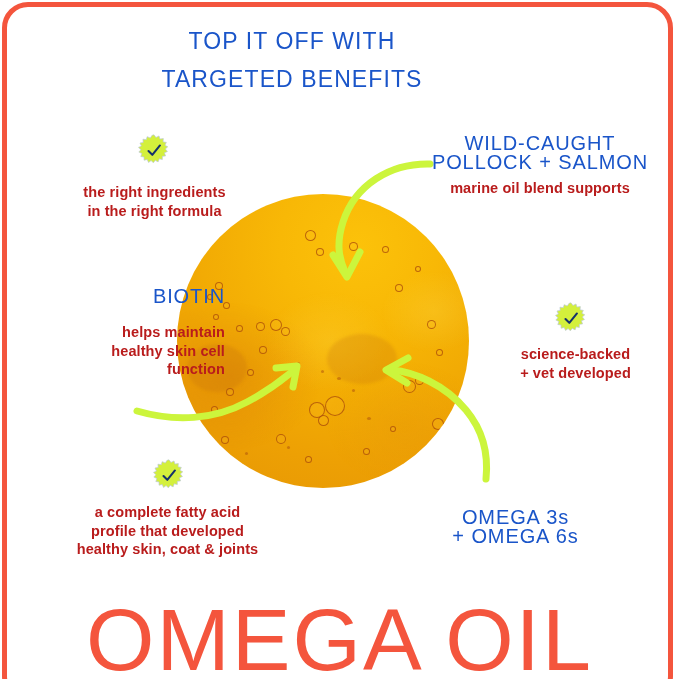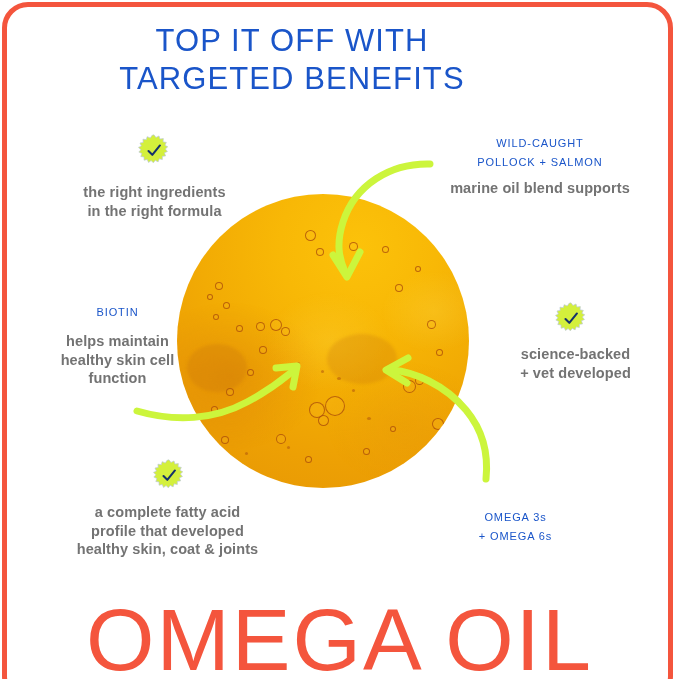--- a/index.html
+++ b/index.html
@@ -29,21 +29,21 @@
   }
 
   
   #headline {
     position: absolute;
     left: 0;
     top: 22px;
     width: 584px;
     text-align: center;
     color: #1a55c9;
-    font-size: 31px;
+    font-size: 23px;
     line-height: 38px;
     letter-spacing: 1.1px;
     font-weight: 400;
     font-family: "Liberation Sans", sans-serif;
   }
   #headline .hl-line { display: block; white-space: nowrap; }
 
   
   #oil-circle {
     position: absolute;
@@ -92,46 +92,46 @@
     position: absolute;
     width: 34px;
     height: 34px;
   }
   .badge svg { display:block; width:34px; height:34px; }
 
   
   .callout { position: absolute; }
   .co-title {
     color: #1a55c9;
-    font-size: 11px;
+    font-size: 20px;
     line-height: 19px;
     letter-spacing: 0.9px;
     font-weight: 400;
     white-space: nowrap;
     font-family: "Liberation Sans", sans-serif;
   }
   .co-body {
-    color: #737373;
+    color: #b91c1c;
     font-size: 14.5px;
     line-height: 18.5px;
     font-weight: bold;
     letter-spacing: 0.1px;
     font-family: "Liberation Sans", sans-serif;
   }
   .co-body .ln { display: block; white-space: nowrap; }
   .co-title .ln { display: block; }
   .center { text-align: center; }
 
   
   #callout-right-ingredients { left: 27px;  top: 183px; width: 255px; }
   #badge-right-ingredients   { left: 137px; top: 134px; }
 
   #callout-wild-caught       { left: 415px; top: 134px; width: 250px; }
 
-  #callout-biotin            { left: 10px;  top: 303px; width: 215px; }
+  #callout-biotin            { left: 10px;  top: 287px; width: 215px; text-align: right; }
 
   #callout-science-backed    { left: 483px; top: 345px; width: 185px; }
   #badge-science-backed      { left: 554px; top: 302px; }
 
   #callout-fatty-acid        { left: 40px;  top: 503px; width: 255px; }
   #badge-fatty-acid          { left: 152px; top: 459px; }
 
   #callout-omega             { left: 398px; top: 508px; width: 235px; }
 
   
@@ -261,21 +261,21 @@
     </div>
     <div class="co-body" style="margin-top:7px;">
       <span class="ln">marine oil blend supports</span>
     </div>
   </div>
 
   <div class="callout center" id="callout-biotin">
     <div class="co-title">
       <span class="ln">BIOTIN</span>
     </div>
-    <div class="co-body" style="margin-top:10px;">
+    <div class="co-body" style="margin-top:17px;">
       <span class="ln">helps maintain</span>
       <span class="ln">healthy skin cell</span>
       <span class="ln">function</span>
     </div>
   </div>
 
   <div class="callout center" id="callout-science-backed">
     <div class="co-body">
       <span class="ln">science-backed</span>
       <span class="ln">+ vet developed</span>

